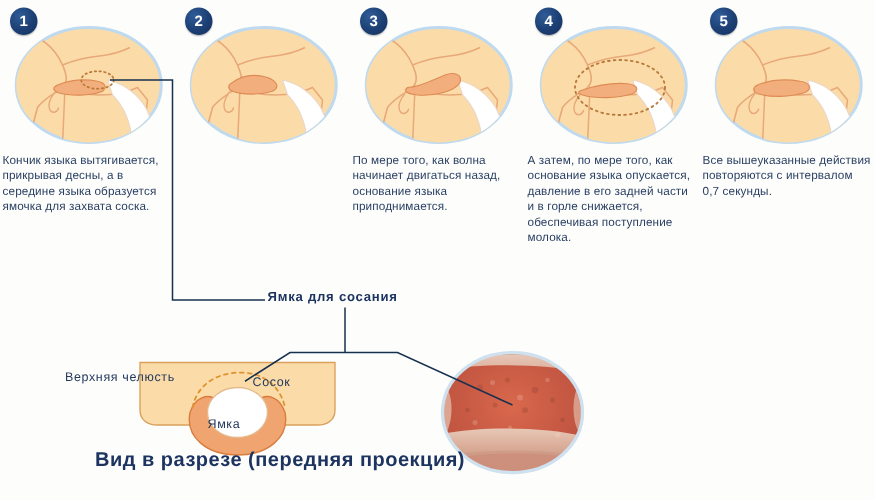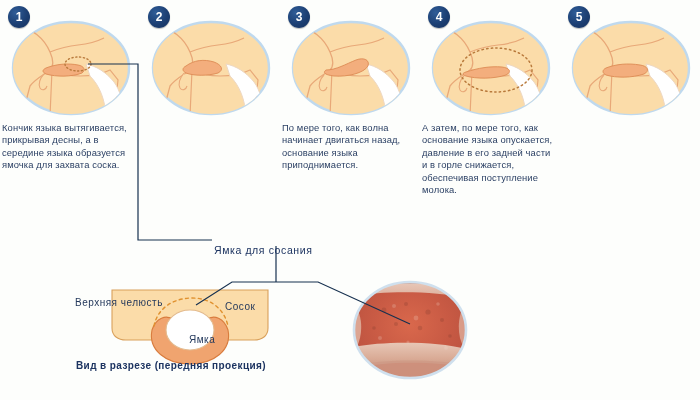--- a/index.html
+++ b/index.html
@@ -77,23 +77,23 @@
     left: 0; top: 0;
     width: 700px; height: 400px;
     pointer-events: none;
     z-index: 4;
   }
 
   
   .callout-label {
     position: absolute;
     left: 214px;
-    top: 244px;
+    top: 232px;
     font-size: 10.5px;
-    font-weight: normal;
+    font-weight: bold;
     color: #1d3461;
     letter-spacing: 0.6px;
     white-space: nowrap;
     z-index: 7;
   }
 
   
   #cross {
     position: absolute;
     left: 110px;
@@ -103,31 +103,30 @@
     z-index: 3;
   }
   #cross svg { display: block; }
 
   .lbl {
     position: absolute;
     font-size: 10px;
     color: #24395c;
     white-space: nowrap;
     z-index: 8;
-    margin-left: 23px;
   }
   #lbl-jaw  { left: 52px;  top: 297px; letter-spacing: 0.5px; }
   #lbl-nip  { left: 202px; top: 301px; letter-spacing: 0.5px; }
   #lbl-tong { left: 166px; top: 334px; letter-spacing: 0.5px; }
 
   .cross-caption {
     position: absolute;
     left: 76px;
     top: 360px;
-    font-size: 10px;
+    font-size: 16px;
     font-weight: bold;
     color: #1d3461;
     letter-spacing: 0.4px;
     white-space: nowrap;
     z-index: 8;
   }
 
   
   #photo {
     position: absolute;
@@ -274,20 +273,21 @@
           <g clip-path="url(#cl5)">
             <path d="M 6 8 C 22 10 34 20 40 34 C 44 43 44 48 40 52 C 34 57 26 60 20 68 L 12 98 L -6 98 L -6 4 Z" fill="#fbdca9" stroke="#e8a878" stroke-width="1.3"></path>
             <path d="M 40 34 C 50 30 58 28 68 27 C 78 26 86 24 94 20" fill="none" stroke="#e8a878" stroke-width="1.2"></path>
             <path d="M 42 52 C 50 56 60 58 70 58 C 82 58 92 56 100 52 L 108 62 L 104 98 L 40 98 Z" fill="#fbdca9" stroke="#e8a878" stroke-width="1.2"></path>
             <path d="M 76 46 C 86 48 96 54 104 64 C 110 72 113 84 114 98 L 96 98 C 95 82 90 68 80 58 Z" fill="#ffffff" stroke="#ecd7c3" stroke-width="1"></path>
             <path d="M 36 50 C 46 46 58 45 70 47 C 78 48 80 53 74 56 C 62 60 46 60 36 57 C 32 55 32 52 36 50 Z" fill="#f3ae7d" stroke="#dd8b55" stroke-width="0.9"></path>
             <path d="M 34 57 C 30 61 28 67 30 71 C 32 74 36 73 37 69" fill="#fbdca9" stroke="#e8a878" stroke-width="1.1"></path>
           </g>
         </svg>
       </div>
+      <div class="caption">Все вышеуказанные действия повторяются с интервалом 0,7 секунды.</div>
     </div>
 
   </div>
 
   <div class="callout-label">Ямка для сосания</div>
 
   <div id="cross">
     <svg viewBox="0 0 160 78">
 
       <path d="M 2 2 L 158 2 L 158 40 C 158 48 152 52 144 52 L 108 52 C 100 52 96 46 92 42

